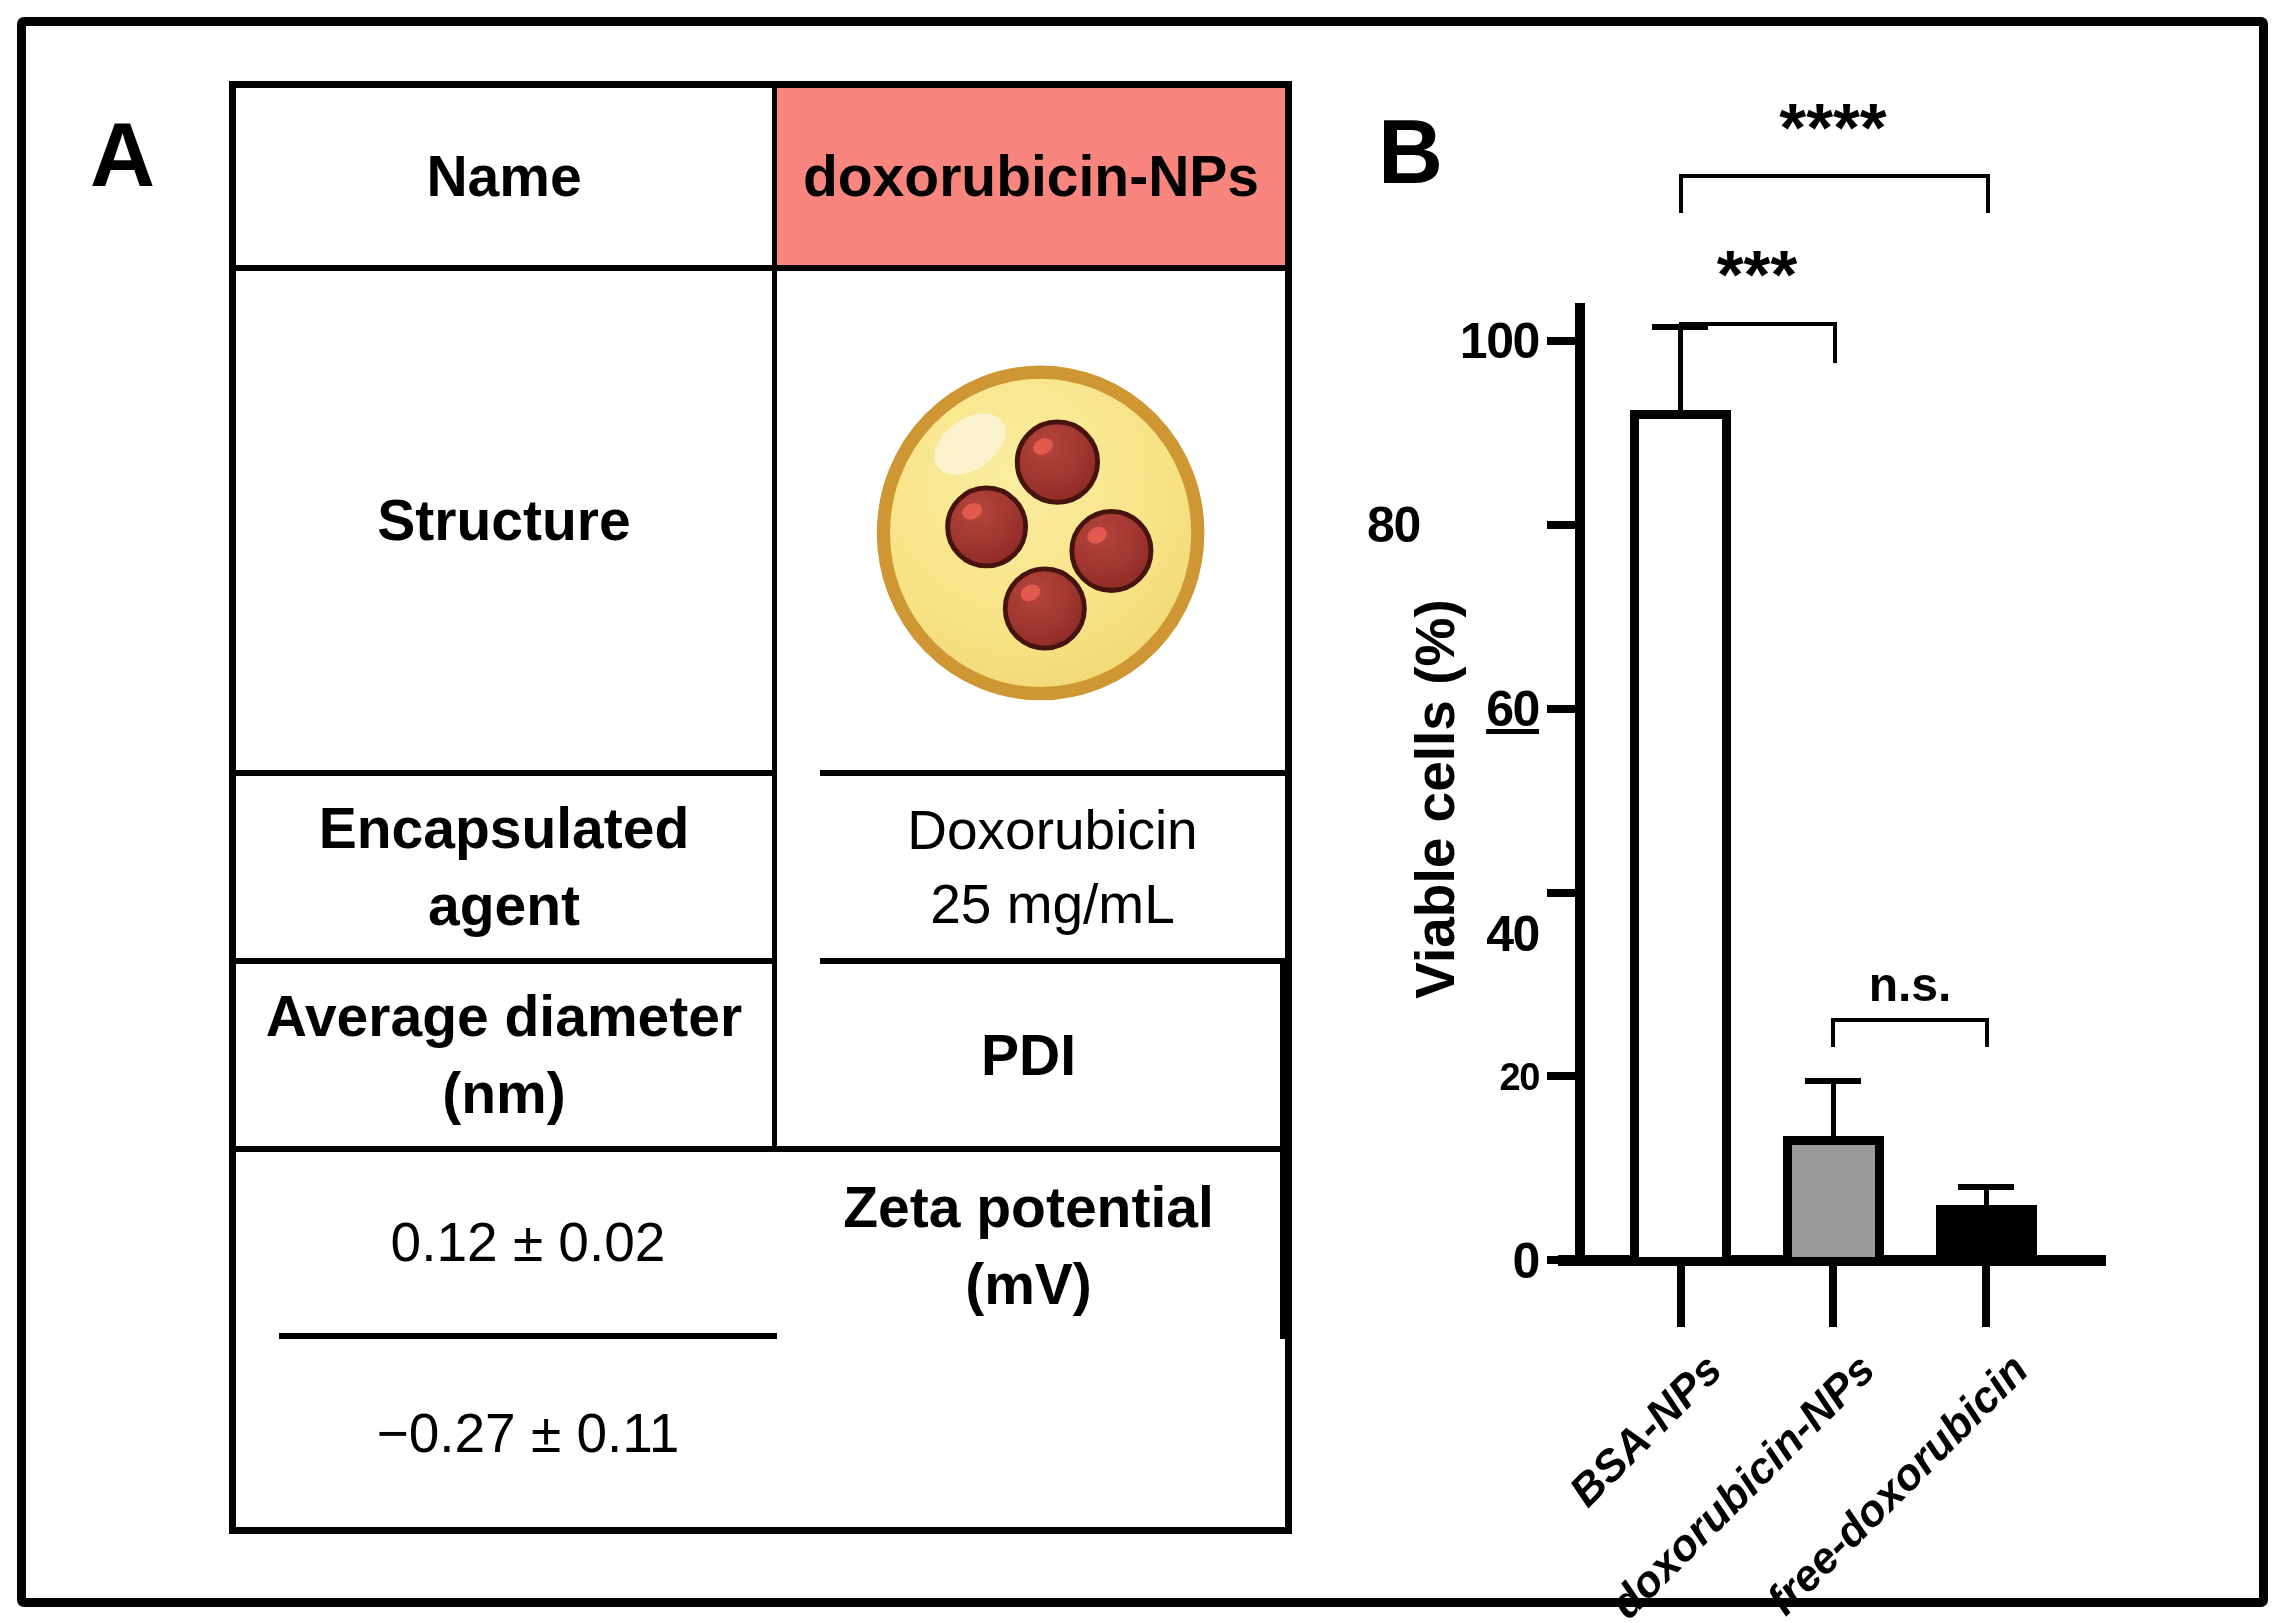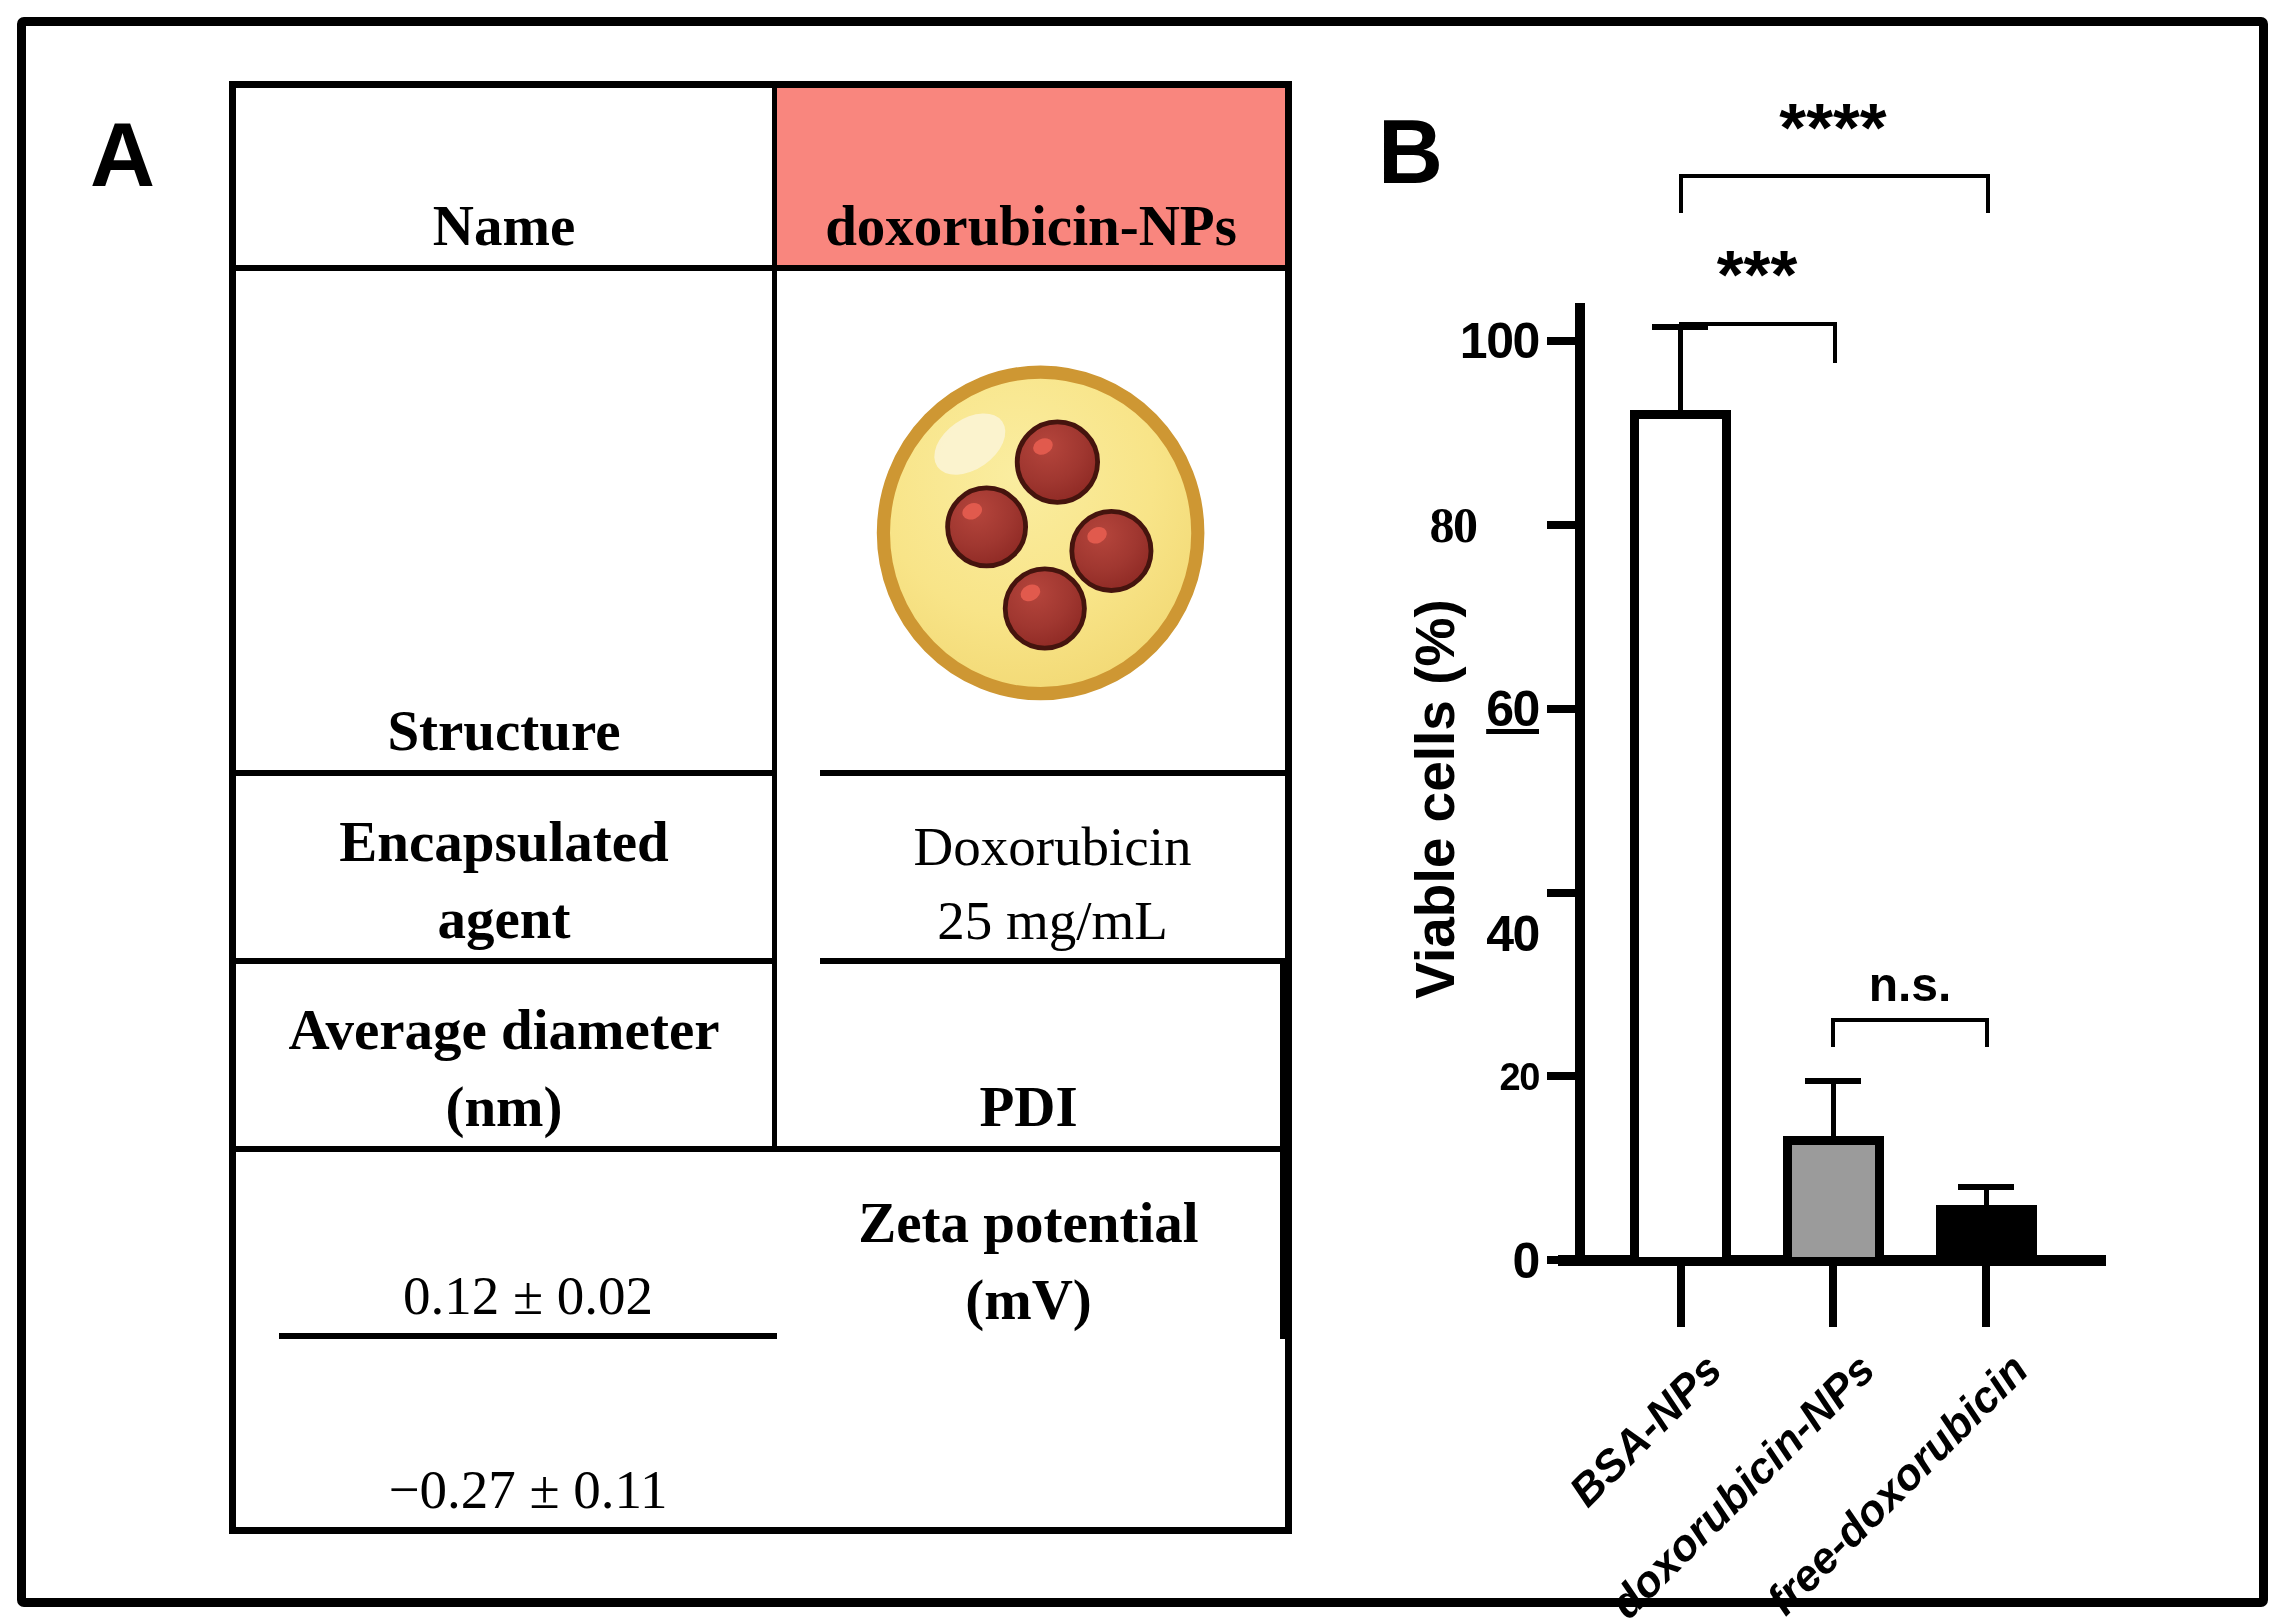--- a/index.html
+++ b/index.html
@@ -8,22 +8,22 @@
   .outer-border{position:absolute;left:16.5px;top:16.5px;width:2251px;height:1590px;
     border:9px solid #000;border-radius:6.9px;box-sizing:border-box;}
   .panel-label{position:absolute;font-size:90px;font-weight:700;line-height:1;}
   #labelA{left:90px;top:110px;}
   #labelB{left:1378px;top:107px;}
   
   .char-table{position:absolute;left:229px;top:81px;width:1063px;height:1453px;
     border:7.6px solid #000;box-sizing:border-box;background:#fff;
     display:grid;grid-template-columns:541px 1fr;
     grid-template-rows:183px 505px 188px 188px 187px 1fr;}
-  .cell{display:flex;flex-direction:column;align-items:center;justify-content:flex-end;
-    text-align:center;box-sizing:border-box;font-size:55px;line-height:1.35;font-family:Liberation Serif, serif;}
+  .cell{display:flex;flex-direction:column;align-items:center;justify-content:center;
+    text-align:center;box-sizing:border-box;font-size:55px;line-height:1.35;}
   .cell.label{font-weight:700;font-size:57px;}
   .cell.value{font-weight:400;margin-left:43px;}
   .col-left{border-right:5.5px solid #000;}
   .row-sep{border-bottom:6.9px solid #000;}
   .structure-cell{padding:6.9px;}
   .structure-cell svg{width:100%;height:100%;}
   
   #chart-layer{position:absolute;inset:0;}
   #chart-layer div{position:absolute;}
 </style>
@@ -111,21 +111,21 @@
       <div style="left: 1558px; top: 1255px; width: 548px; height: 11px; background: rgb(0, 0, 0);"></div>
       <div style="left: 1547px; top: 1256px; width: 37px; height: 8.3px; background: rgb(0, 0, 0);"></div>
       <div style="left: 1367px; top: 1232px; width: 172px; height: 58px; line-height: 58px; text-align: right; font-size: 50px; font-weight: 700; letter-spacing: -1.4px;">0</div>
       <div style="left: 1547px; top: 1072px; width: 37px; height: 8.3px; background: rgb(0, 0, 0);"></div>
       <div style="left: 1367px; top: 1048px; width: 172px; height: 58px; line-height: 58px; text-align: right; font-size: 38px; font-weight: 700; letter-spacing: -1.4px;">20</div>
       <div style="left: 1547px; top: 889px; width: 37px; height: 8.3px; background: rgb(0, 0, 0);"></div>
       <div style="left: 1367px; top: 905px; width: 172px; height: 58px; line-height: 58px; text-align: right; font-size: 50px; font-weight: 700; letter-spacing: -1.4px;">40</div>
       <div style="left: 1547px; top: 705px; width: 37px; height: 8.3px; background: rgb(0, 0, 0);"></div>
       <div style="left: 1367px; top: 680px; width: 172px; height: 58px; line-height: 58px; text-align: right; font-size: 50px; font-weight: 700; letter-spacing: -1.4px; text-decoration: underline;">60</div>
       <div style="left: 1547px; top: 521px; width: 37px; height: 8.3px; background: rgb(0, 0, 0);"></div>
-      <div style="left: 1367px; top: 496px; width: 172px; height: 58px; line-height: 58px; text-align: center; font-size: 50px; font-weight: 700; letter-spacing: -1.4px; font-family: Liberation Serif, serif;">80</div>
+      <div style="left: 1367px; top: 496px; width: 172px; height: 58px; line-height: 58px; text-align: left; font-size: 50px; font-weight: 700; letter-spacing: -1.4px;">80</div>
       <div style="left: 1547px; top: 337px; width: 37px; height: 8.3px; background: rgb(0, 0, 0);"></div>
       <div style="left: 1367px; top: 312px; width: 172px; height: 58px; line-height: 58px; text-align: right; font-size: 50px; font-weight: 700; letter-spacing: -1.4px;">100</div>
       <div style="left: 1090px; top: 768px; width: 689px; height: 62px; line-height: 62px; text-align: center; font-size: 55px; font-weight: 700; transform: rotate(-90deg);">Viable cells (%)</div>
       <div style="left: 1630px; top: 410px; width: 101px; height: 856px; background: rgb(255, 255, 255); border: 9px solid rgb(0, 0, 0); box-sizing: border-box;"></div>
       <div style="left: 1678px; top: 327px; width: 4.8px; height: 83px; background: rgb(0, 0, 0);"></div>
       <div style="left: 1652px; top: 324px; width: 56px; height: 5.5px; background: rgb(0, 0, 0);"></div>
       <div style="left: 1677px; top: 1266px; width: 8.3px; height: 61px; background: rgb(0, 0, 0);"></div>
       <div style="left: 1212px; top: 1342px; width: 482px; height: 55px; line-height: 55px; text-align: right; font-size: 44px; font-weight: 700; font-style: italic; transform: rotate(-45deg); transform-origin: 100% 0%;">BSA-NPs</div>
       <div style="left: 1783px; top: 1136px; width: 101px; height: 130px; background: rgb(155, 155, 155); border: 9px solid rgb(0, 0, 0); box-sizing: border-box;"></div>
       <div style="left: 1831px; top: 1081px; width: 4.8px; height: 55px; background: rgb(0, 0, 0);"></div>

